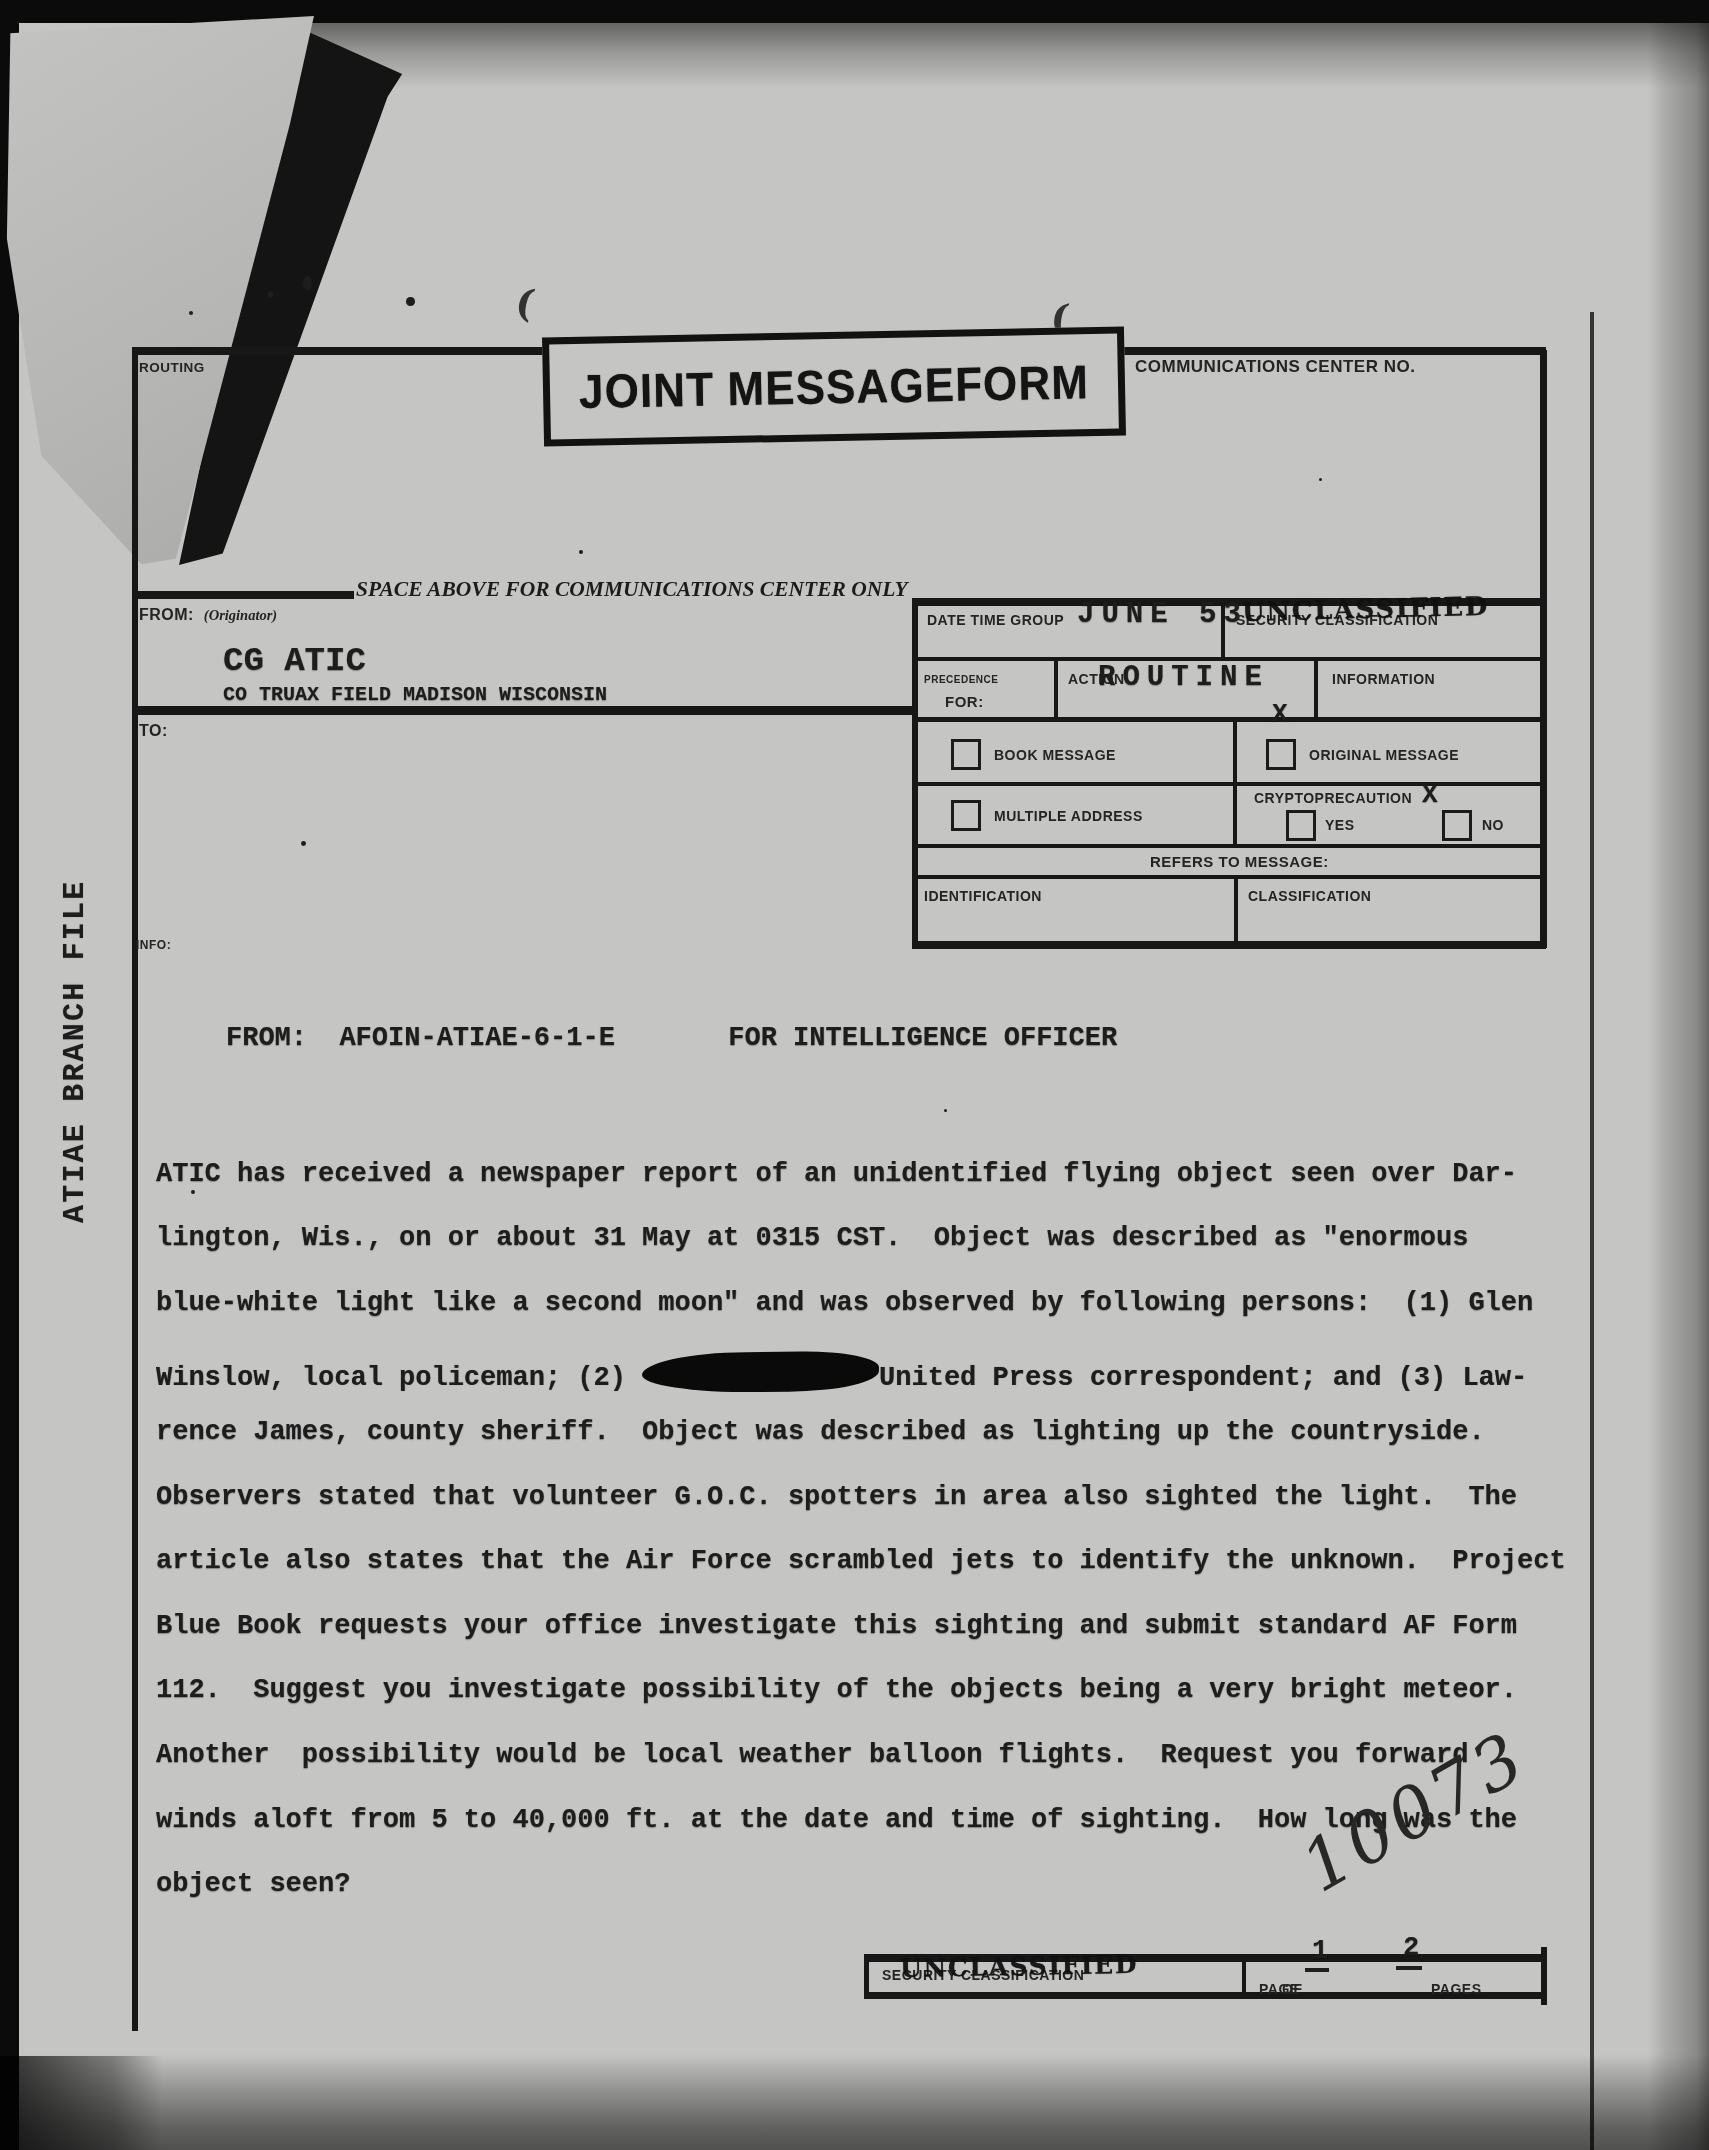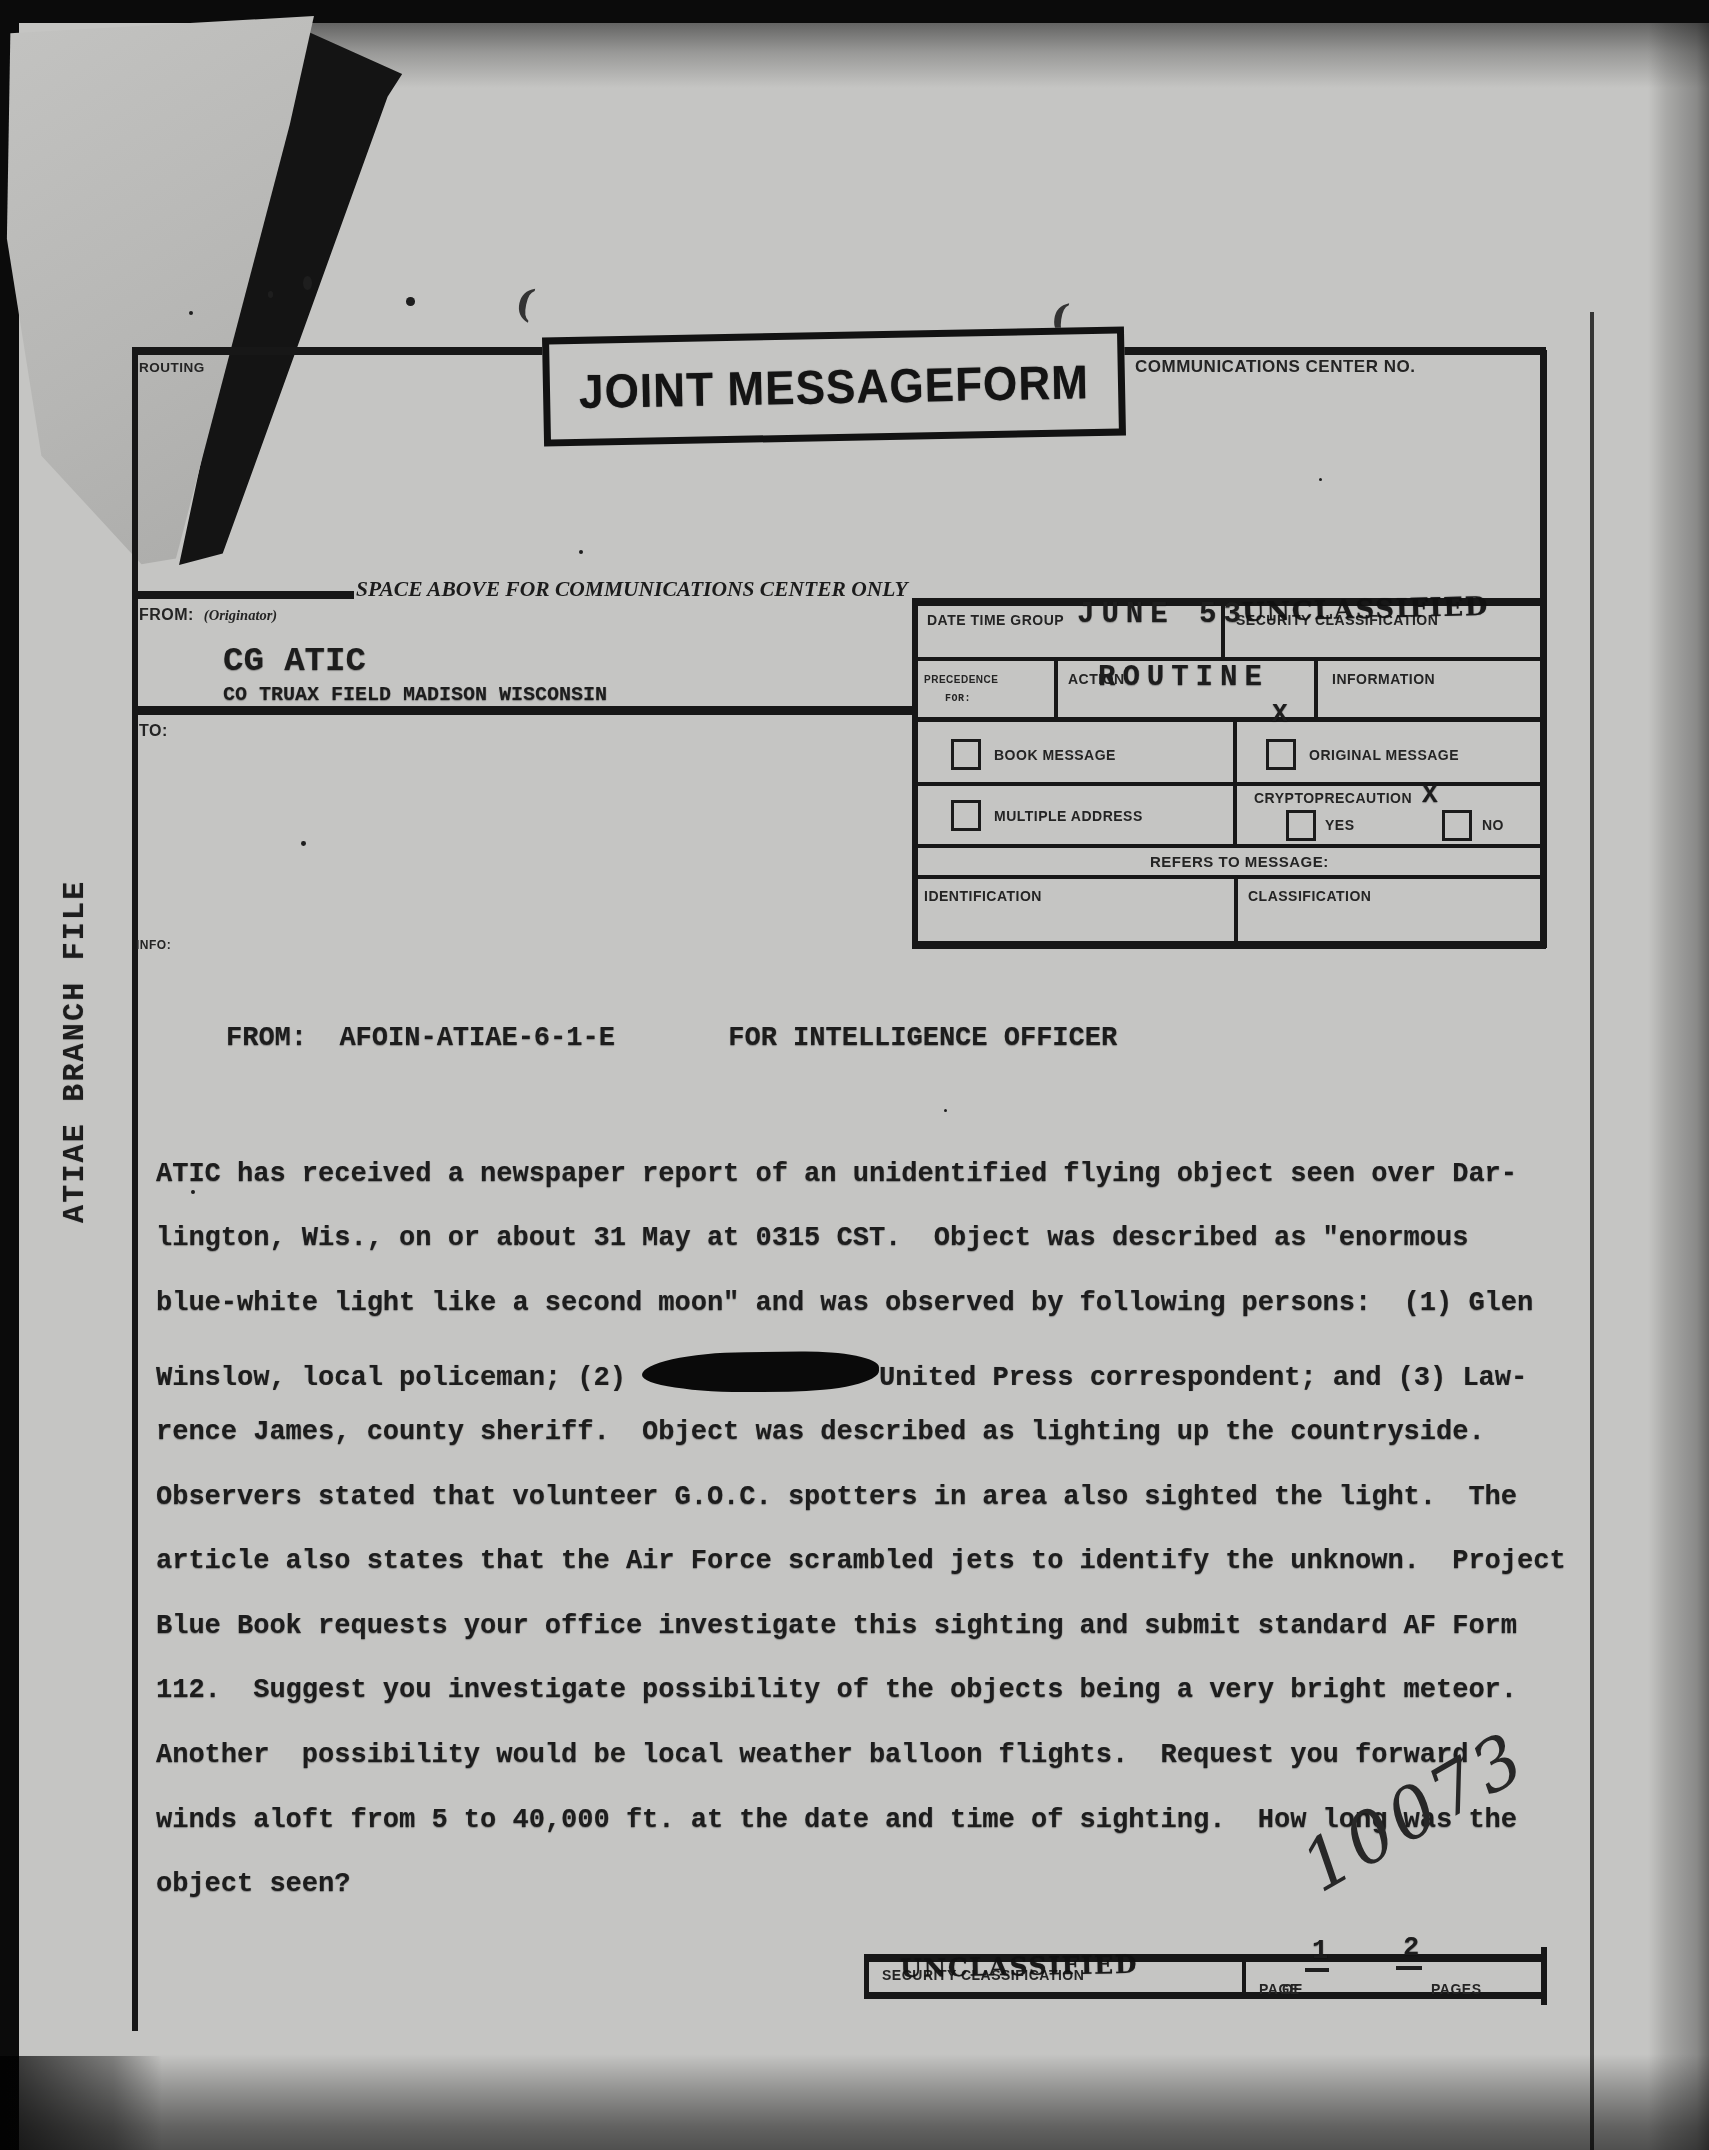--- a/index.html
+++ b/index.html
@@ -148,21 +148,21 @@
 <div class="abs vline" style="left:1233px;top:719px;width:4.3px;height:65px;"></div>
 <div class="abs vline" style="left:1233px;top:783px;width:4.3px;height:62px;"></div>
 <div class="abs vline" style="left:1234px;top:878px;width:4.3px;height:65px;"></div>
 
 <div class="abs lbl" style="left:927px;top:612px;">DATE TIME GROUP</div>
 <div class="abs typed typed-big" style="left:1077px;top:598px;">JUNE 53</div>
 <div class="abs lbl" style="left:1236px;top:612px;">SECURITY CLASSIFICATION</div>
 <div class="abs stamp" style="left:1242px;top:594px;font-size:26px;transform:rotate(-1.5deg);">UNCLASSIFIED</div>
 
 <div class="abs lbl" style="left:924px;top:674px;font-size:10px;">PRECEDENCE</div>
-<div class="abs lbl" style="left:945px;top:693px;font-size:10px;font-family:Liberation Mono, monospace;">FOR:</div>
+<div class="abs lbl" style="left:945px;top:693px;font-size:15px;">FOR:</div>
 <div class="abs lbl" style="left:1068px;top:671px;">ACTION</div>
 <div class="abs typed typed-big" style="left:1098px;top:661px;">ROUTINE</div>
 <div class="abs lbl" style="left:1332px;top:671px;">INFORMATION</div>
 
 <div class="abs checkbox" style="left:951px;top:739px;"></div>
 <div class="abs lbl" style="left:994px;top:747px;">BOOK MESSAGE</div>
 <div class="abs typed typed-x" style="left:1272px;top:699px;">X</div>
 <div class="abs checkbox" style="left:1266px;top:739px;"></div>
 <div class="abs lbl" style="left:1309px;top:747px;">ORIGINAL MESSAGE</div>
 

